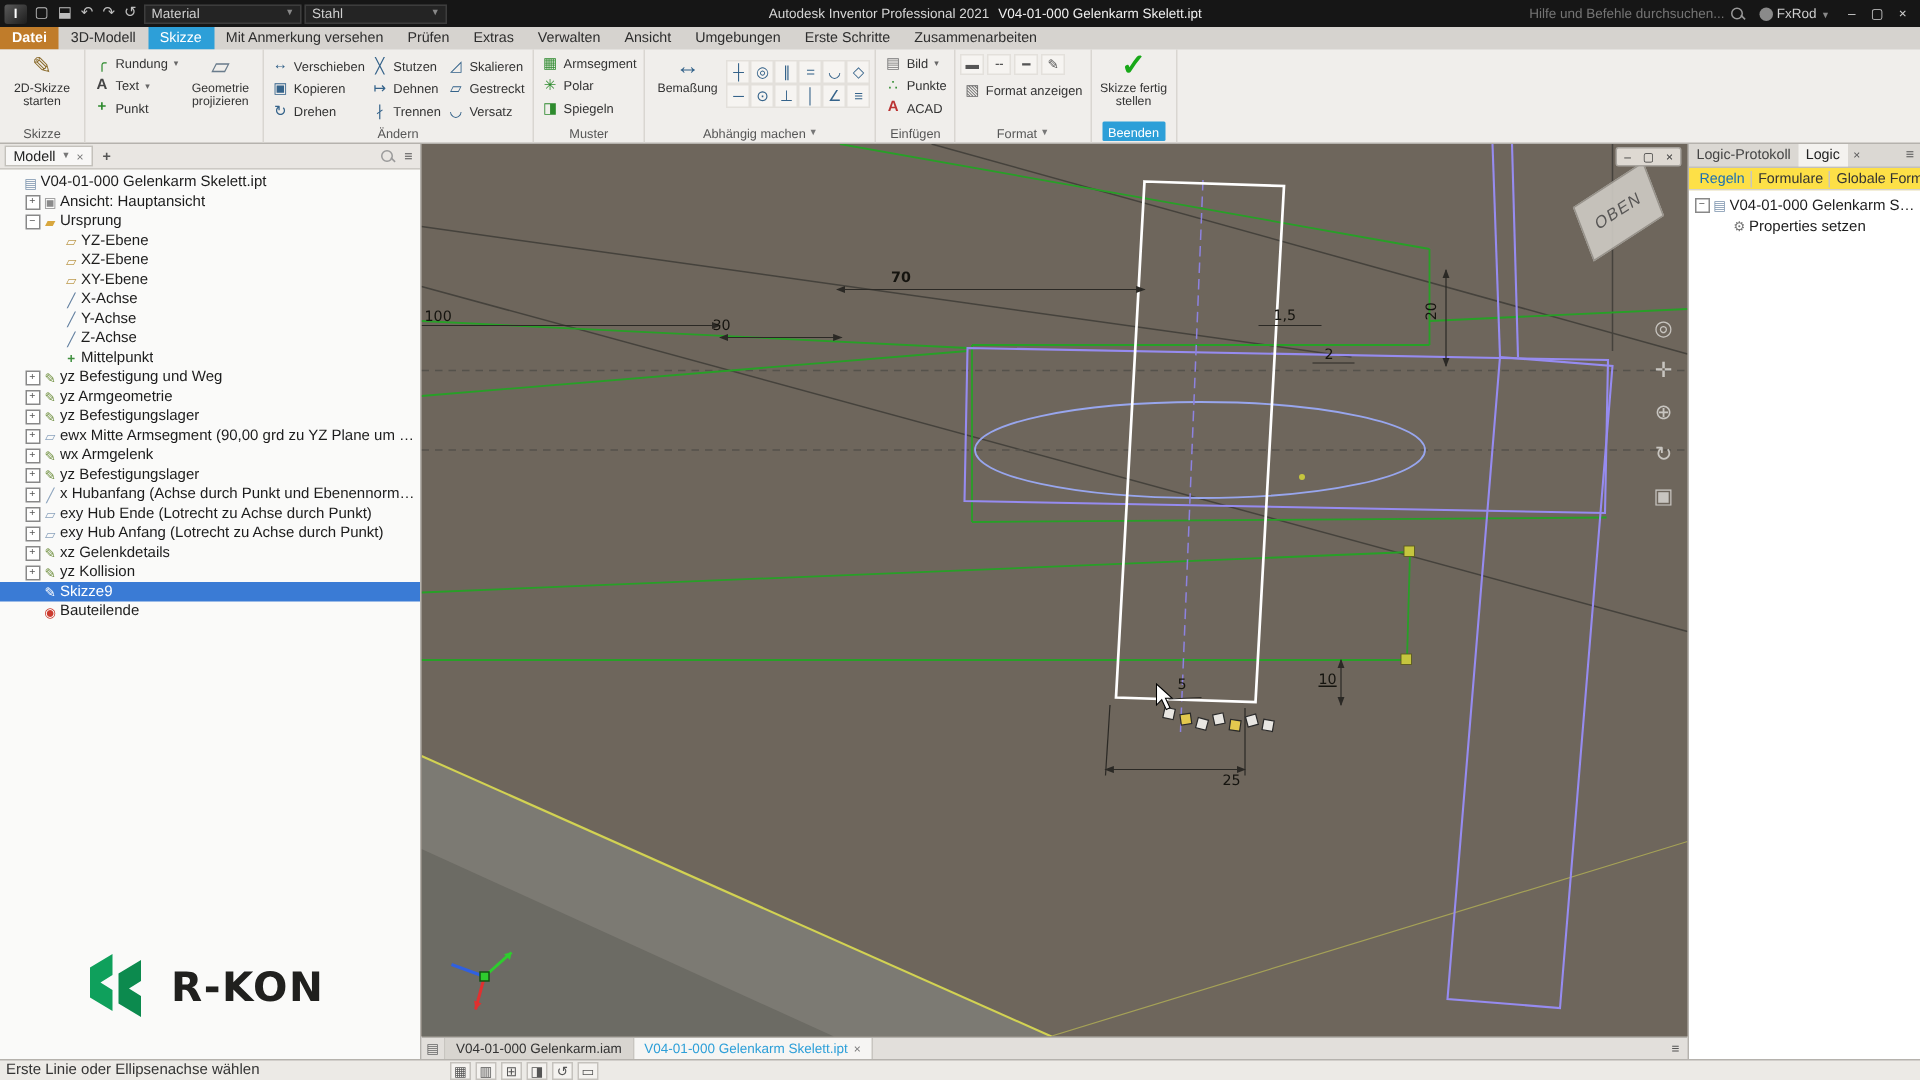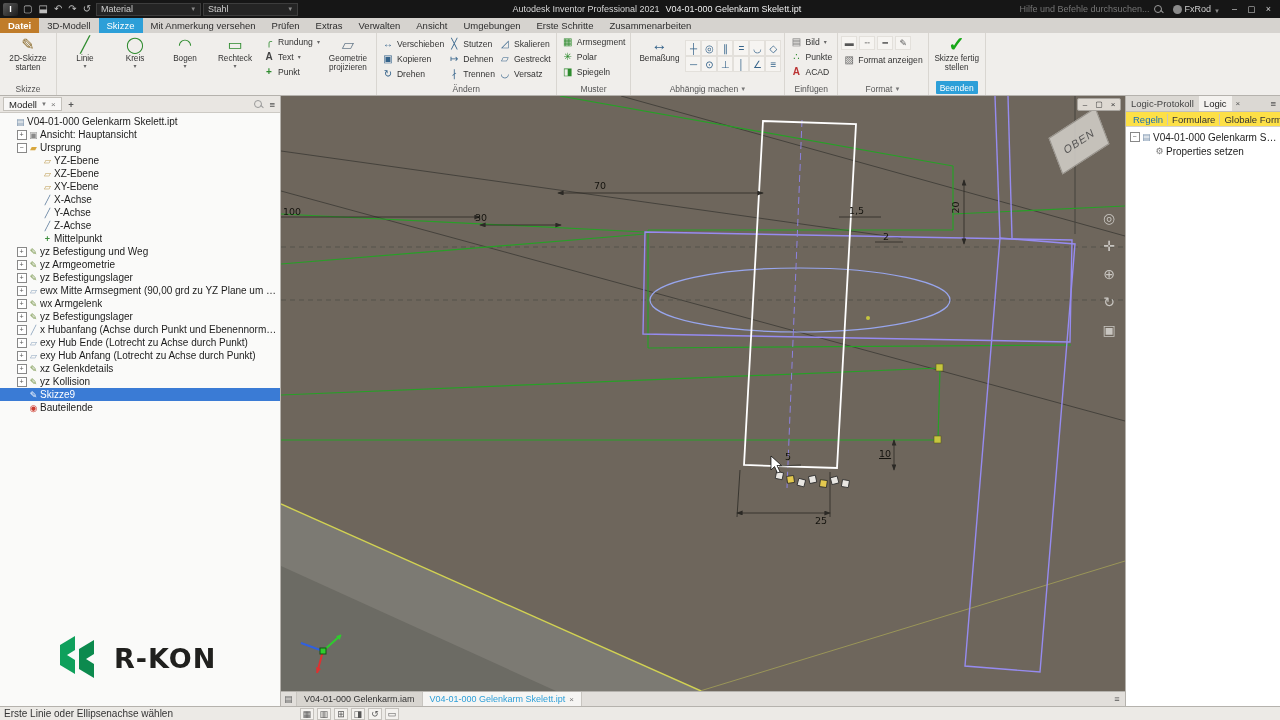--- a/index.html
+++ b/index.html
@@ -249,39 +249,20 @@
           <span>2D-Skizze starten</span>
         </div>
       </div>
       <div class="rgroup-label">
           <span>Skizze</span>
         </div>
     </div>
 
     <div class="rgroup">
       <div class="rgroup-content">
-        <div style="display:flex">
-
-        <div class="rb-big" data-icon="line" data-arrow="true">
-              <span class="bicon"></span>
-              <span>Linie</span>
-            </div>
-            <div class="rb-big" data-icon="circle" data-arrow="true">
-              <span class="bicon"></span>
-              <span>Kreis</span>
-            </div>
-            <div class="rb-big" data-icon="arc" data-arrow="true">
-              <span class="bicon"></span>
-              <span>Bogen</span>
-            </div>
-            <div class="rb-big" data-icon="rect" data-arrow="true">
-              <span class="bicon"></span>
-              <span>Rechteck</span>
-            </div>
-          </div>
         <div class="smallcol">
 
         <div class="rb-small" data-icon="fillet" data-arrow="true">
               <span class="bicon"></span>
               <span>Rundung</span>
             </div>
             <div class="rb-small" data-icon="text" data-arrow="true">
               <span class="bicon"></span>
               <span>Text</span>
             </div>
@@ -655,21 +636,21 @@
             <rect x="528" y="380" width="7" height="7" transform="rotate(-12 531 383)"></rect>
             <rect class="y" x="539" y="384" width="7" height="7" transform="rotate(8 542 387)"></rect>
             <rect x="550" y="381" width="7" height="7" transform="rotate(-15 553 384)"></rect>
             <rect x="561" y="384" width="7" height="7" transform="rotate(10 564 387)"></rect>
           </g>
           <polygon class="cur" points="490,360 490,374 493.5,370.5 496.5,377 499,375.8 496,369.5 500.5,369.5"></polygon>
         </svg>
 
         <div>
 
-        <div class="dim-label" style="left: 313px; top: 84px;">70</div>
+        <div class="dim-label" style="left: 313px; top: 84px; font-weight: bold;">70</div>
             <div class="dim-label" style="left: 2px; top: 110px;">100</div>
             <div class="dim-label" style="left: 194px; top: 116px;">30</div>
             <div class="dim-label" style="left: 568px; top: 109px;">1,5</div>
             <div class="dim-label" style="left: 602px; top: 135px;">2</div>
             <div class="dim-label" data-vertical="true" style="left: 668px; top: 106px;">20</div>
             <div class="dim-label" style="left: 598px; top: 352px; text-decoration: underline;">10</div>
             <div class="dim-label" style="left: 504px; top: 355px;">5</div>
             <div class="dim-label" style="left: 534px; top: 419px;">25</div>
           </div>
 

